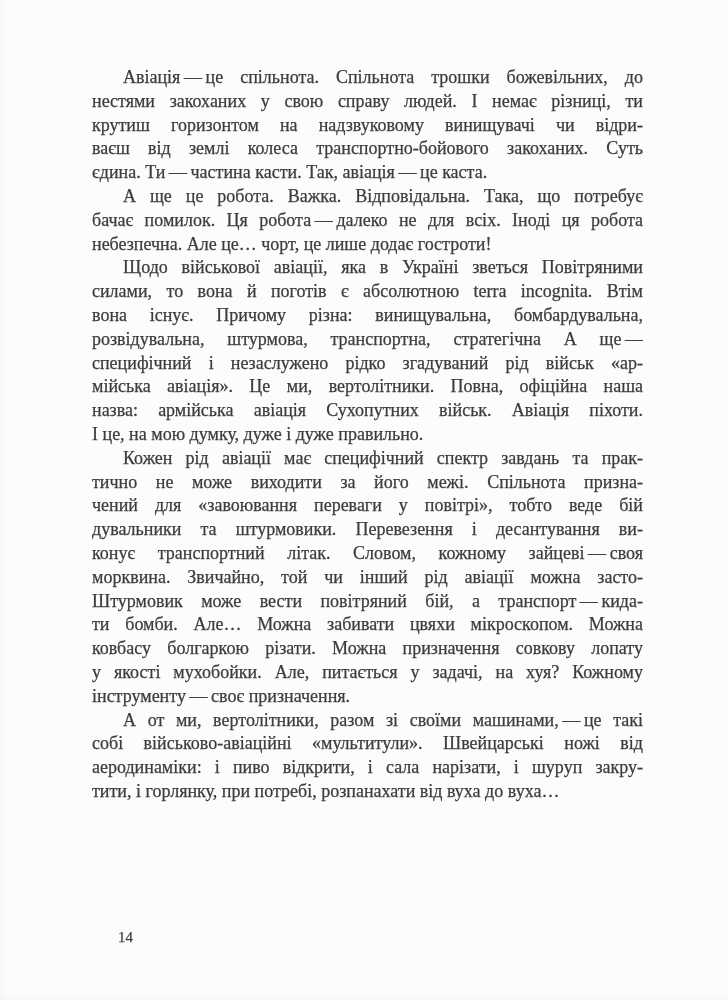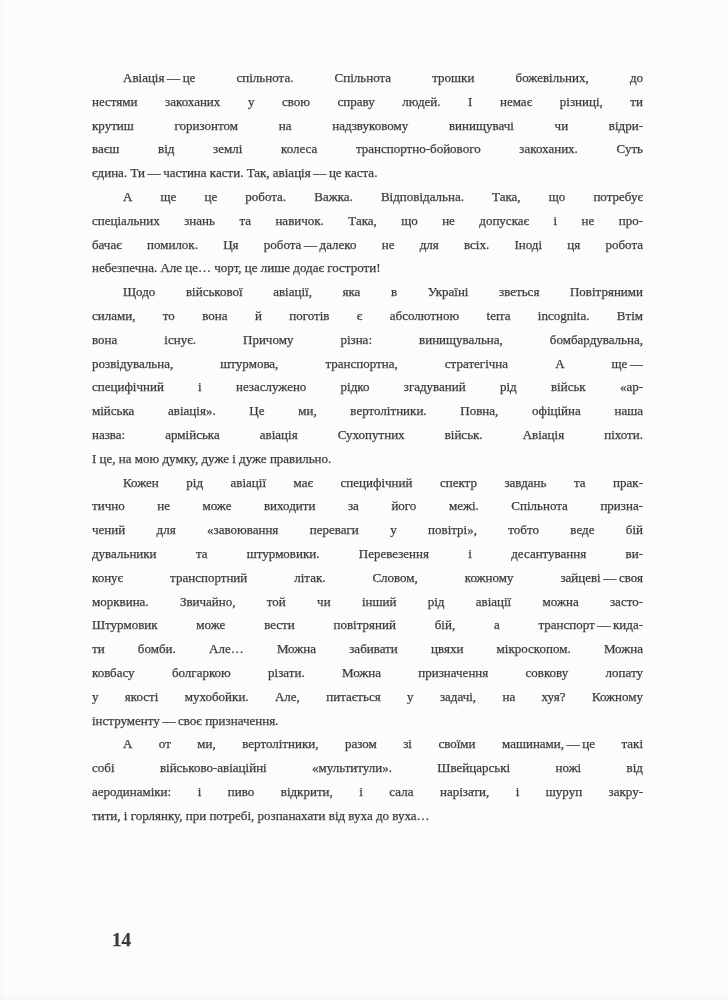--- a/index.html
+++ b/index.html
@@ -20,21 +20,21 @@
       linear-gradient(90deg, rgba(0,0,0,0.025) 0, rgba(0,0,0,0) 6px),
       linear-gradient(0deg, rgba(0,0,0,0.02) 0, rgba(0,0,0,0) 8px),
       #fcfcfb;
   }
   .text-block {
     position: absolute;
     left: 92px;
     top: 66px;
     width: 551px;
     font-family: "Liberation Serif", "DejaVu Serif", serif;
-    font-size: 13px;
+    font-size: 18px;
     font-weight: 500;
     color: #3c3c3c;
     -webkit-text-stroke: 0.25px #3c3c3c;
   }
   .para {
     margin: 0;
     padding: 0;
   }
   .line {
     height: 23.8px;
@@ -45,44 +45,43 @@
     overflow: hidden;
   }
   .line.first {
     text-indent: 31px;
   }
   .line.last {
     text-align-last: left;
   }
   .page-number {
     position: absolute;
-    left: 112px;
+    left: 118px;
     top: 929px;
     font-family: "Liberation Serif", "DejaVu Serif", serif;
-    font-size: 19px;
-    font-weight: 700;
+    font-size: 15px;
+    font-weight: 400;
     color: #3c3c3c;
     -webkit-text-stroke: 0.25px #3c3c3c;
   }
 </style>
 </head>
 <body>
 
 <div class="page">
   <div class="text-block">
       <div class="para">
         <div class="line first">Авіація — це спільнота. Спільнота трошки божевільних, до</div>
         <div class="line">нестями закоханих у свою справу людей. І немає різниці, ти</div>
         <div class="line">крутиш горизонтом на надзвуковому винищувачі чи відри-</div>
         <div class="line">ваєш від землі колеса транспортно-бойового закоханих. Суть</div>
         <div class="line last">єдина. Ти — частина касти. Так, авіація — це каста.</div>
       </div>
       <div class="para">
         <div class="line first">А ще це робота. Важка. Відповідальна. Така, що потребує</div>
-        <div class="line">спеціальних знань та навичок. Така, що не допускає і не про-</div>
         <div class="line">бачає помилок. Ця робота — далеко не для всіх. Іноді ця робота</div>
         <div class="line last">небезпечна. Але це… чорт, це лише додає гостроти!</div>
       </div>
       <div class="para">
         <div class="line first">Щодо військової авіації, яка в Україні зветься Повітряними</div>
         <div class="line">силами, то вона й поготів є абсолютною terra incognita. Втім</div>
         <div class="line">вона існує. Причому різна: винищувальна, бомбардувальна,</div>
         <div class="line">розвідувальна, штурмова, транспортна, стратегічна А ще —</div>
         <div class="line">специфічний і незаслужено рідко згадуваний рід військ «ар-</div>
         <div class="line">мійська авіація». Це ми, вертолітники. Повна, офіційна наша</div>

